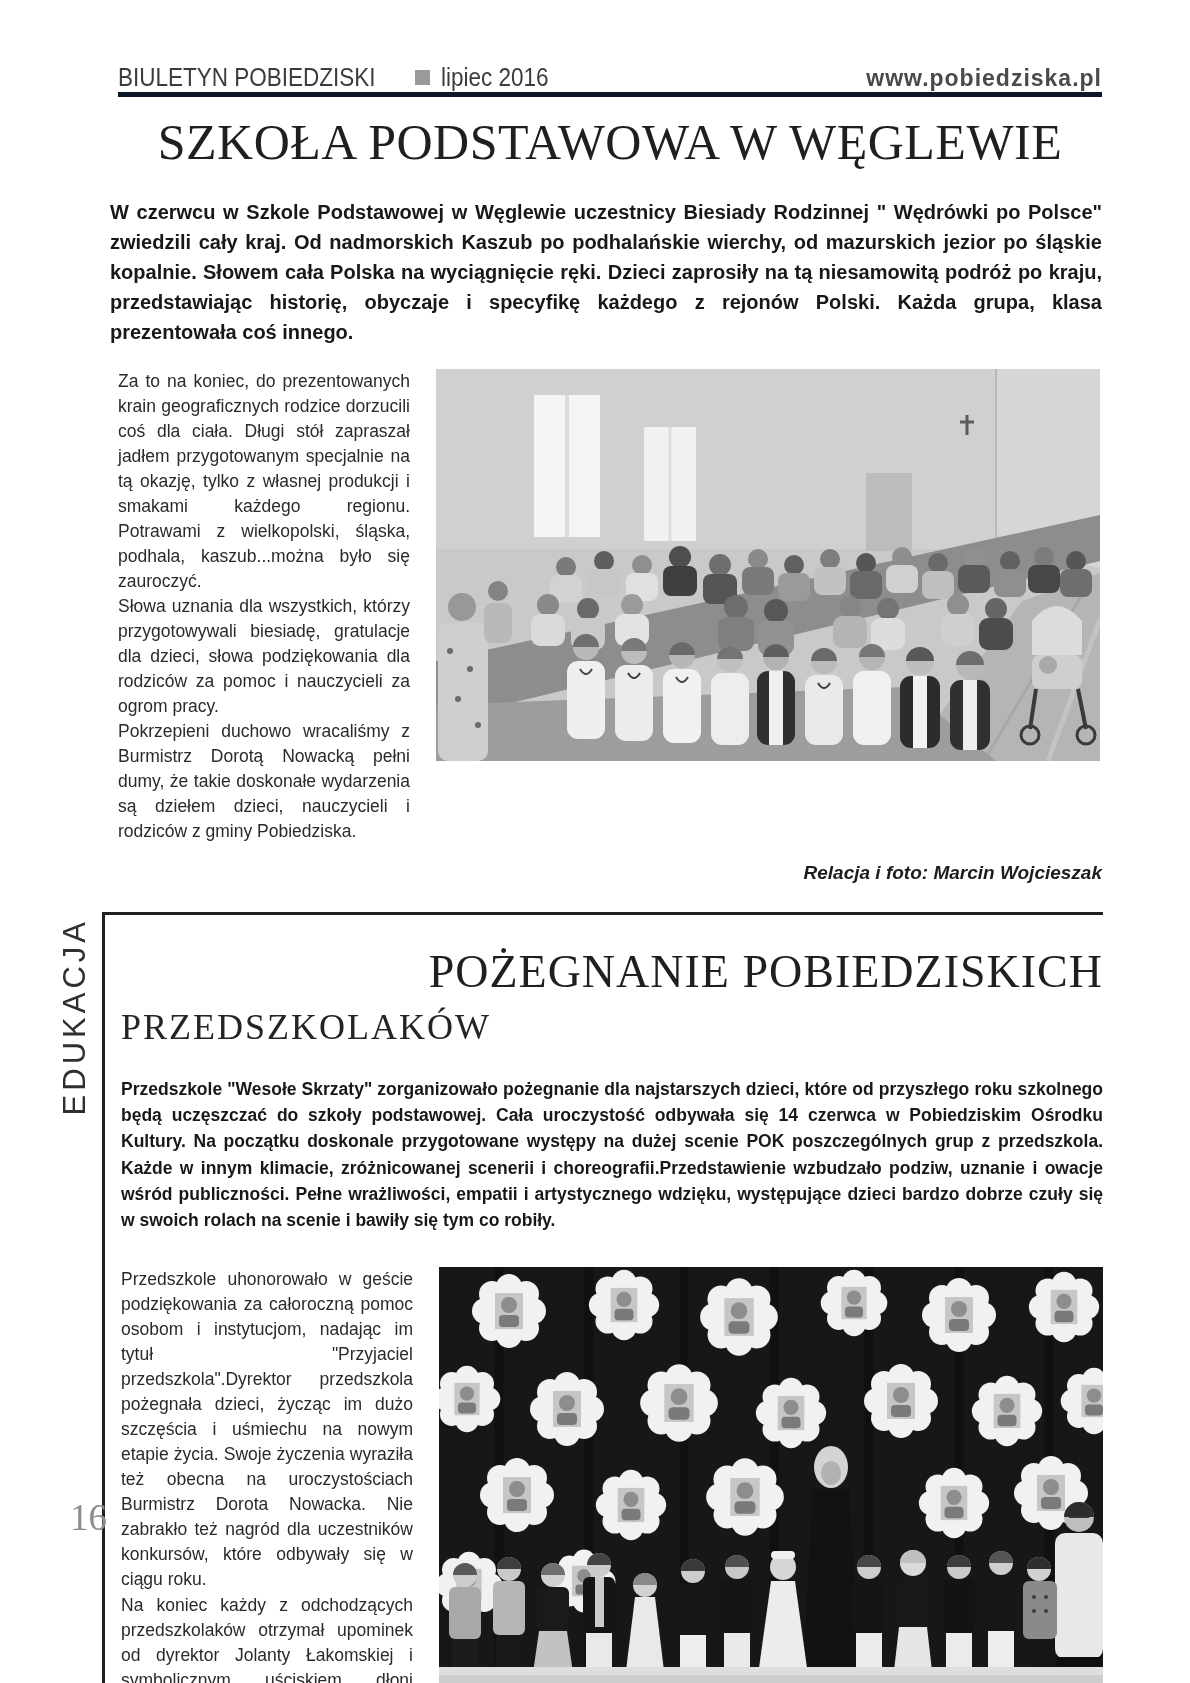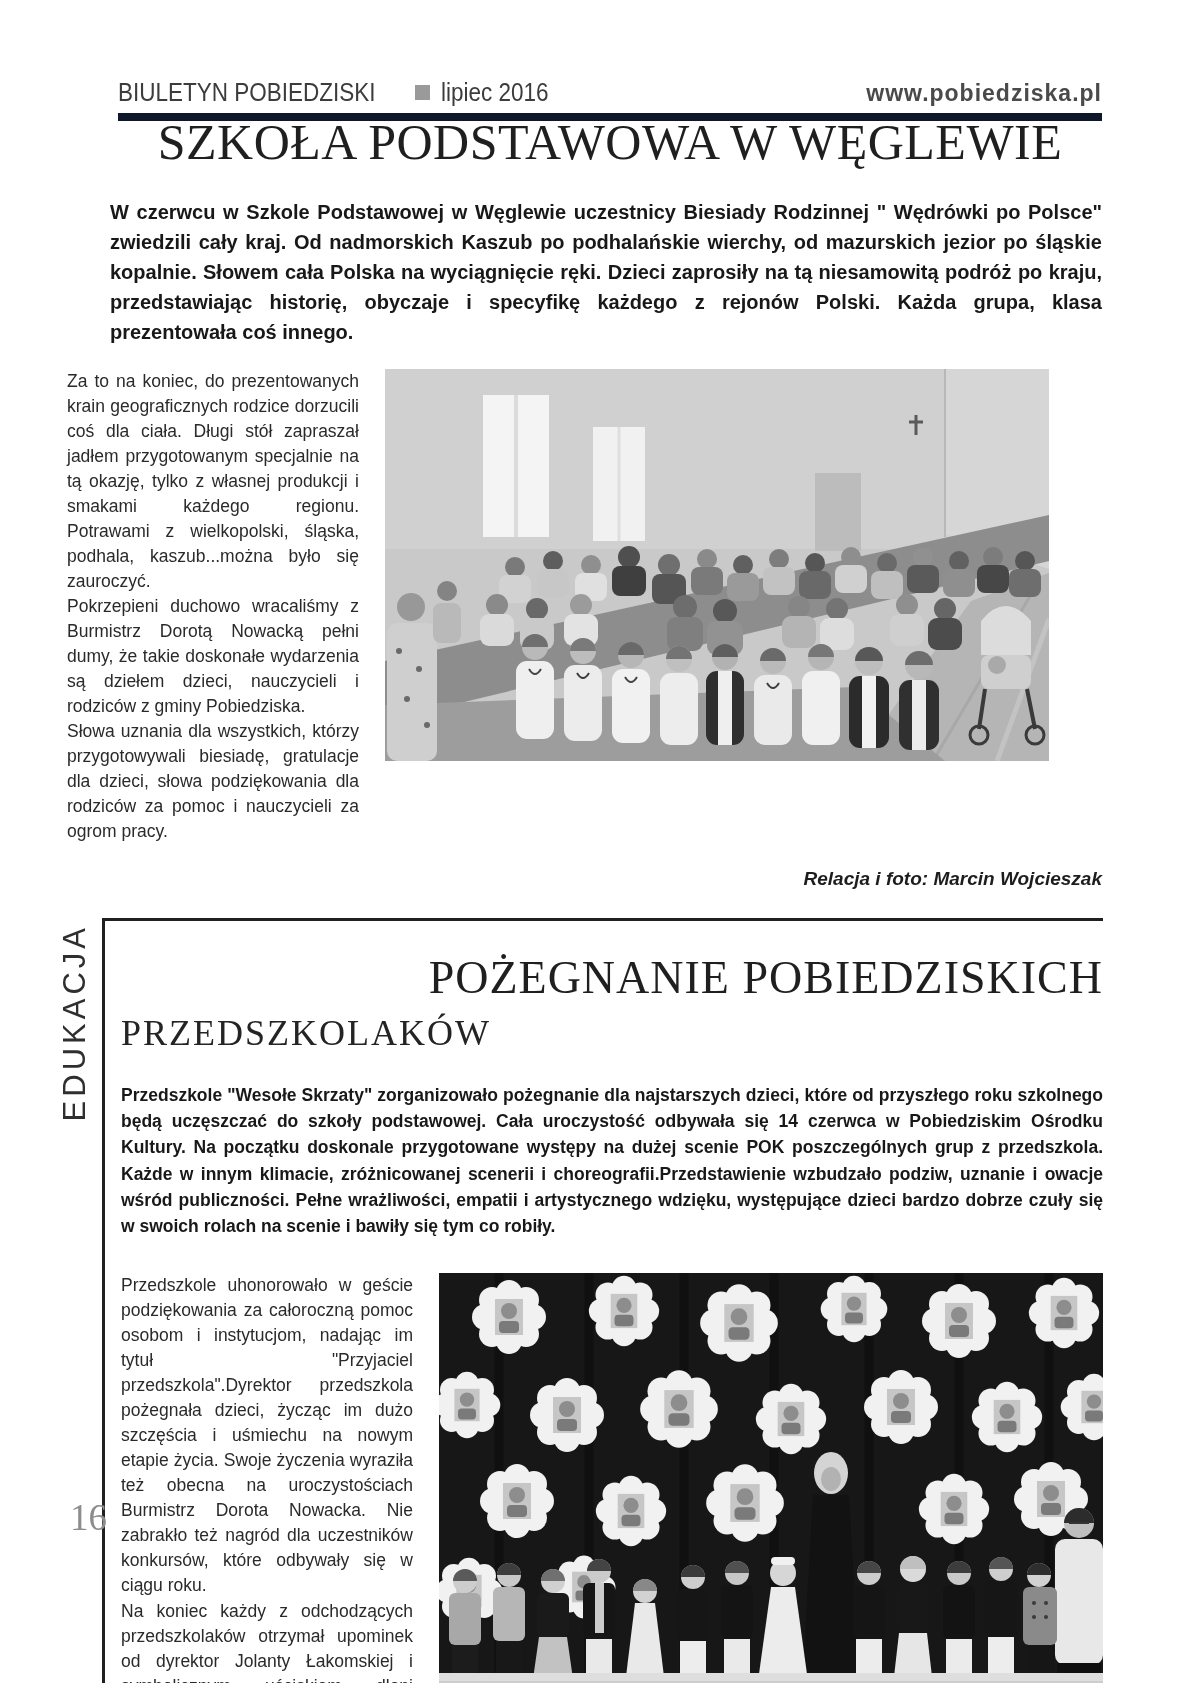--- a/index.html
+++ b/index.html
@@ -2,42 +2,42 @@
 <html lang="pl"><head>
 <meta charset="utf-8">
 <style>
   html,body{margin:0;padding:0;background:#ffffff;}
   .page{
     position:relative;width:1190px;height:1683px;background:#ffffff;
     font-family:"Liberation Sans",sans-serif;color:#1c1c1c;overflow:hidden;
   }
   
   .masthead{
-    position:absolute;left:118px;right:88px;top:78px;
+    position:absolute;left:118px;right:88px;top:63px;
     display:flex;justify-content:space-between;align-items:flex-end;
-    border-bottom:8px solid #0f172a;padding-bottom:6px;
+    border-bottom:5px solid #0f172a;
   }
   .m-left{display:flex;align-items:center;gap:11px;font-size:25px;color:#3c3c3c;}
   .cond{display:inline-block;transform:scaleX(.9);transform-origin:left center;white-space:nowrap;}
   .m-square{display:inline-block;width:15px;height:15px;background:#9a9a9a;}
   .m-url{font-size:23px;color:#4a4a4a;letter-spacing:1px;font-weight:bold;}
   
   .main{position:absolute;top:98px;left:0;width:100%;}
   .t1{font-family:"Liberation Serif",serif;font-weight:normal;font-size:50px;line-height:1.05;
       text-align:center;margin:18px 88px 0 118px;color:#1f1f1f;letter-spacing:.5px;}
   .t1b{font-family:"Liberation Serif",serif;font-weight:normal;font-size:30px;
       text-align:center;margin:10px 88px 0 118px;color:#242424;letter-spacing:2px;}
   .lead{margin:28px 88px 0 110px;font-weight:bold;font-size:20px;line-height:1.5;
       text-align:justify;color:#181818;}
-  .cols{display:flex;gap:26px;margin:22px 88px 0 67px;}
+  .cols{display:flex;gap:26px;margin:22px 88px 0 118px;}
   .textcol{flex:0 0 292px;width:292px;font-size:17.5px;line-height:1.43;text-align:justify;color:#2a2a2a;}
   .textcol p{margin:0;}
   .photo{flex:0 0 auto;margin:0;line-height:0;}
   .photo svg{display:block;}
-  .caption{margin:24px 88px 0 118px;text-align:right;font-weight:bold;font-style:italic;
+  .caption{margin:18px 88px 0 118px;text-align:right;font-weight:bold;font-style:italic;
       font-size:19px;color:#1d1d1d;}
   
   .lower{display:flex;margin:28px 88px 0 60px;}
   .rail{flex:0 0 42px;position:relative;border-right:3px solid #202020;}
   .rail-label{
     position:absolute;top:6px;right:9px;
     writing-mode:vertical-rl;transform:rotate(180deg);
     font-size:31px;letter-spacing:4px;color:#2f2f2f;
   }
   .lower-content{flex:1;border-top:3px solid #202020;padding-left:16px;}
@@ -68,22 +68,22 @@
 
   <div class="main">
 
     <section>
       <h1 class="t1">SZKOŁA PODSTAWOWA W WĘGLEWIE</h1>
       <p class="lead">W czerwcu w Szkole Podstawowej w Węglewie uczestnicy Biesiady Rodzinnej " Wędrówki po Polsce" zwiedzili cały kraj. Od nadmorskich Kaszub po podhalańskie wierchy, od mazurskich jezior po śląskie kopalnie. Słowem cała Polska na wyciągnięcie ręki. Dzieci zaprosiły na tą niesamowitą podróż po kraju, przedstawiając historię, obyczaje i specyfikę każdego z rejonów Polski. Każda grupa, klasa prezentowała coś innego.</p>
 
       <div class="cols">
         <div class="textcol">
           <p>Za to na koniec, do prezentowanych krain geograficznych rodzice dorzucili coś dla ciała. Długi stół zapraszał jadłem przygotowanym specjalnie na tą okazję, tylko z własnej produkcji i smakami każdego regionu. Potrawami z wielkopolski, śląska, podhala, kaszub...można było się zauroczyć.</p>
+          <p>Słowa uznania dla wszystkich, którzy przygotowywali biesiadę, gratulacje dla dzieci, słowa podziękowania dla rodziców za pomoc i nauczycieli za ogrom pracy.</p>
           <p>Pokrzepieni duchowo wracaliśmy z Burmistrz Dorotą Nowacką pełni dumy, że takie doskonałe wydarzenia są dziełem dzieci, nauczycieli i rodziców z gminy Pobiedziska.</p>
-          <p>Słowa uznania dla wszystkich, którzy przygotowywali biesiadę, gratulacje dla dzieci, słowa podziękowania dla rodziców za pomoc i nauczycieli za ogrom pracy.</p>
         </div>
 
         <figure class="photo">
           <svg width="664" height="392" viewBox="0 0 664 392" role="img">
             <rect width="664" height="392" fill="#c9c9c9"></rect>
             <rect width="664" height="180" fill="#d0d0d0"></rect>
             <polygon points="560,0 664,0 664,200 560,165" fill="#d6d6d6"></polygon>
             <line x1="560" y1="0" x2="560" y2="168" stroke="#b8b8b8" stroke-width="2"></line>
 
             <rect x="98" y="26" width="66" height="142" fill="#f4f4f4"></rect>

